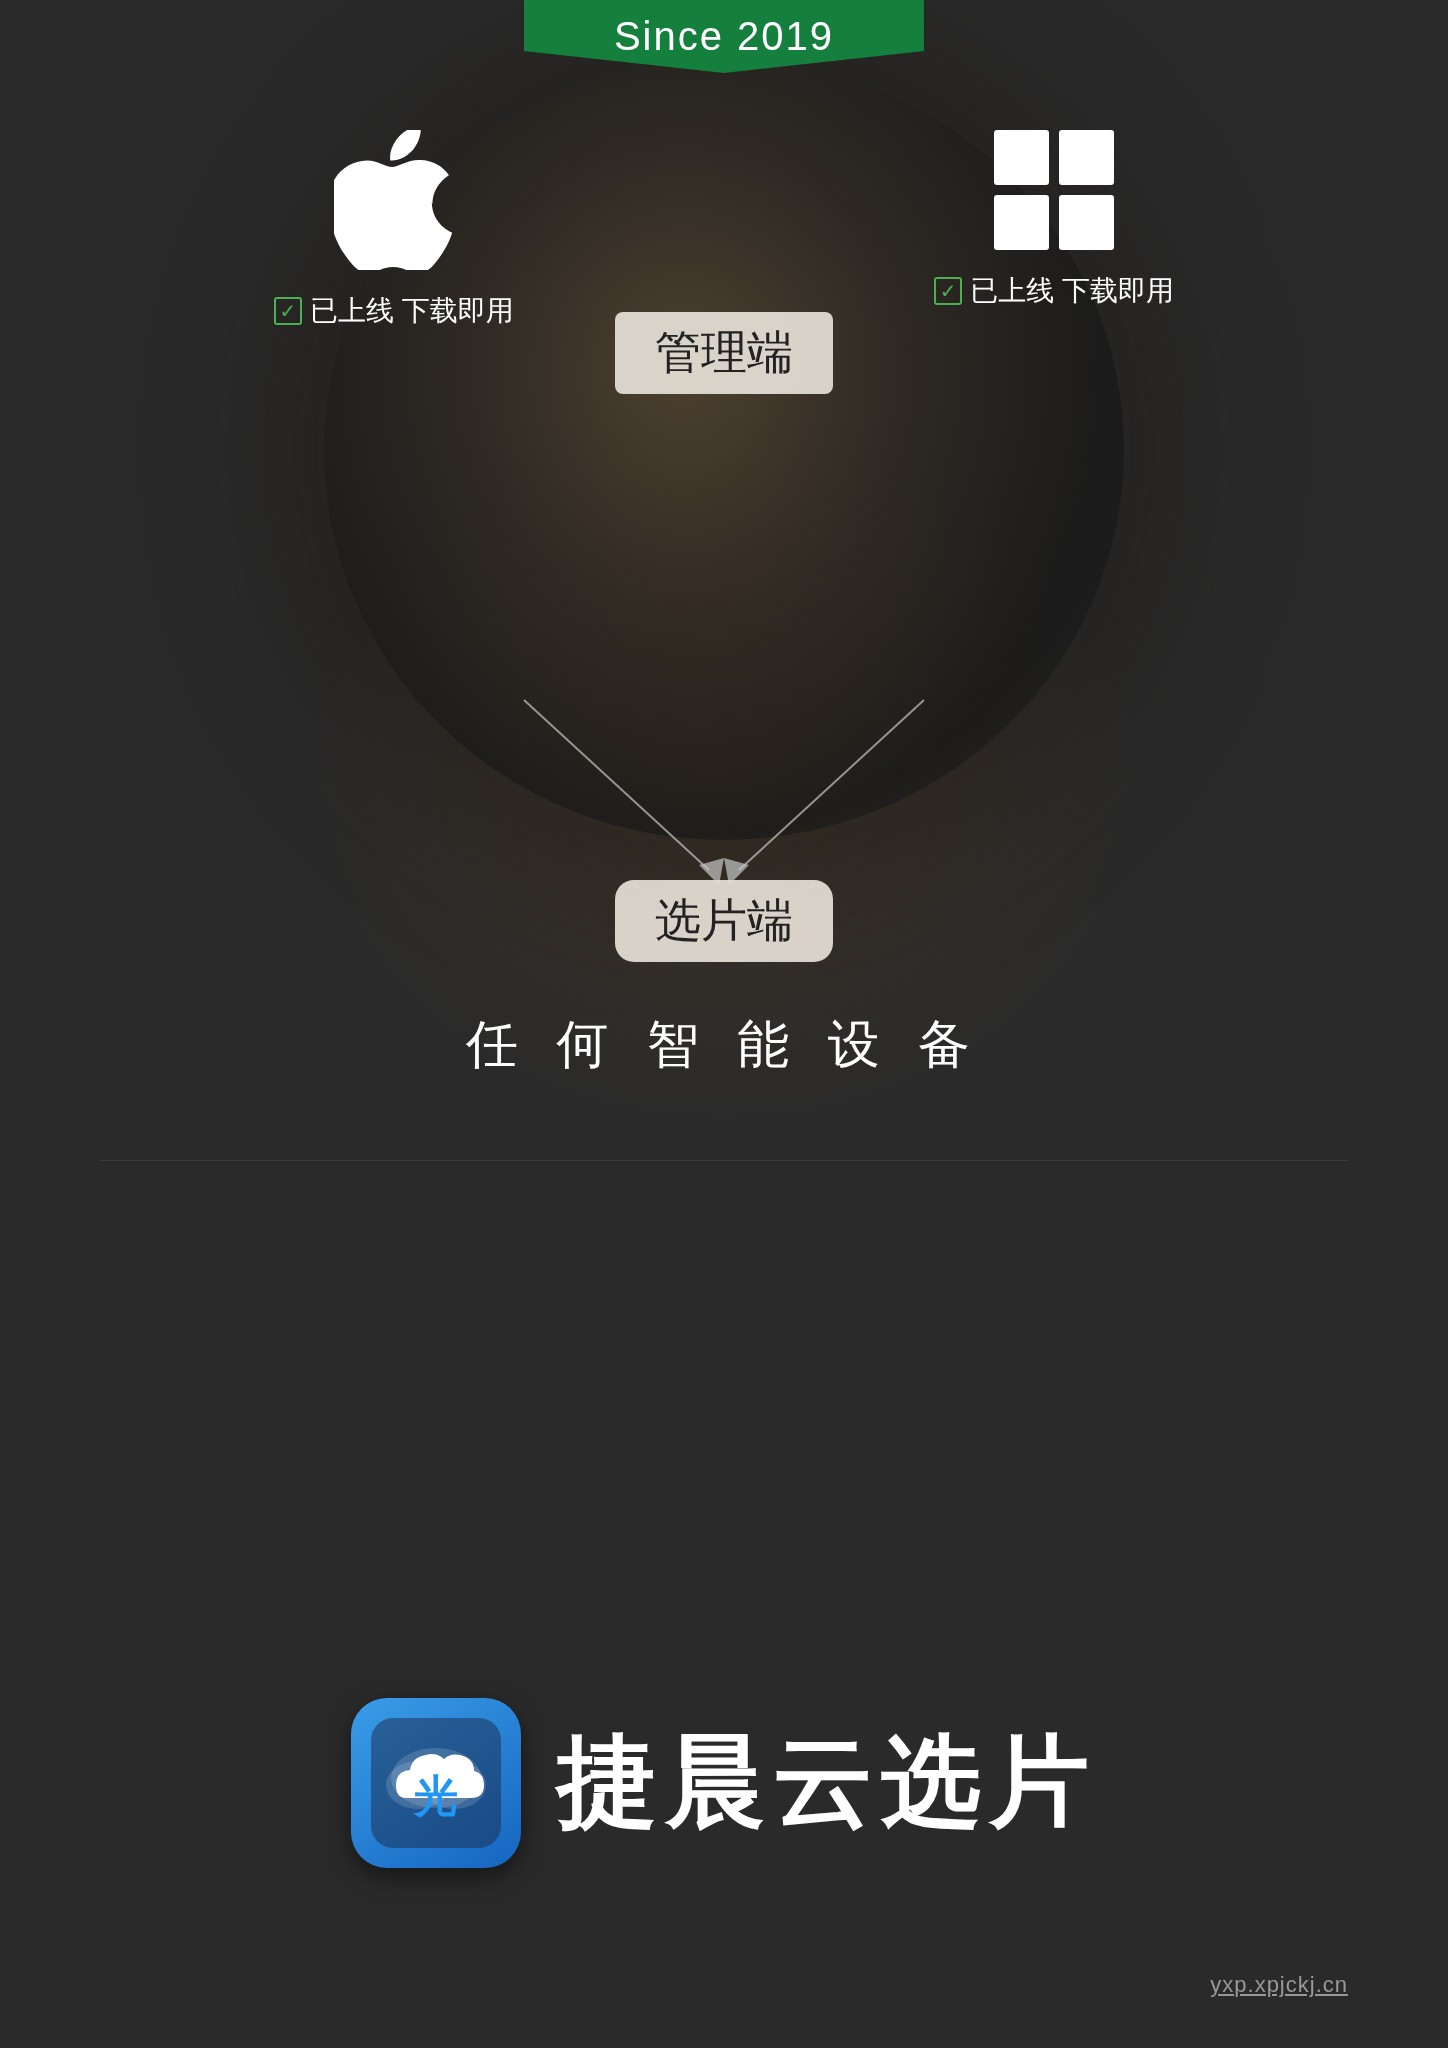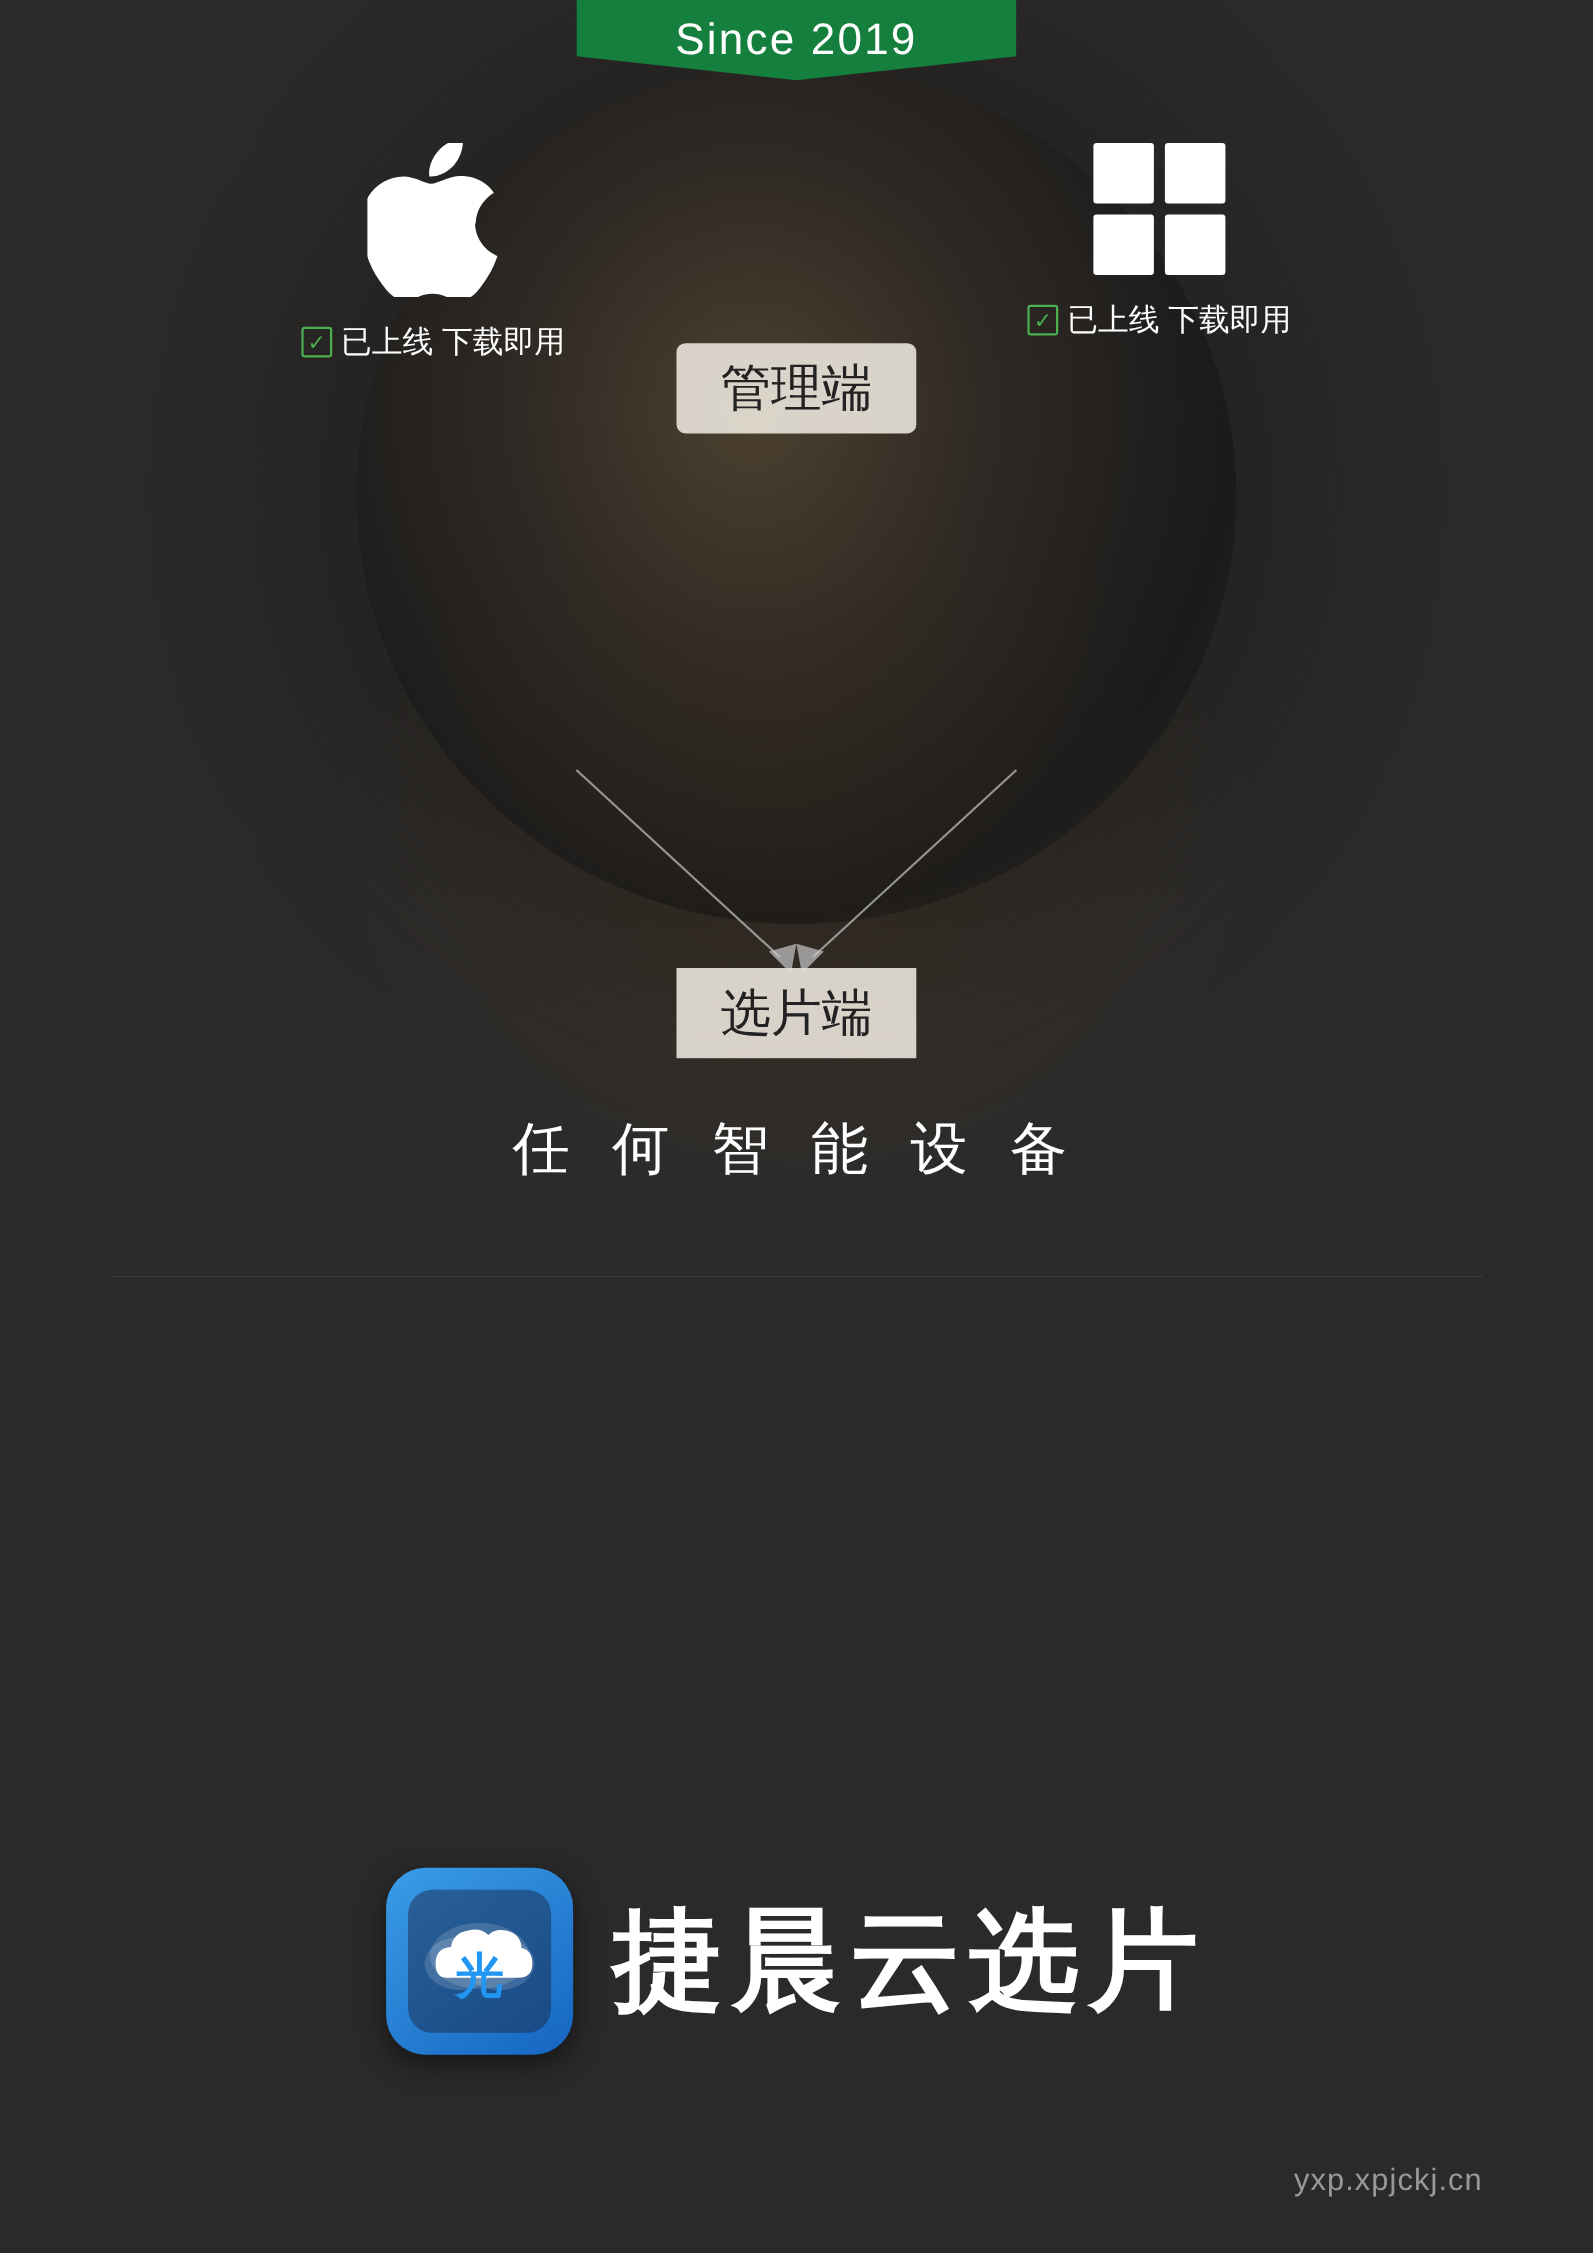--- a/index.html
+++ b/index.html
@@ -164,21 +164,21 @@
     .xuanpianduan-label {
       position: absolute;
       top: 880px;
       left: 50%;
       transform: translateX(-50%);
       background: rgba(230, 225, 215, 0.92);
       color: #222;
       font-size: 46px;
       font-weight: 500;
       padding: 10px 40px;
-      border-radius: 0;
+      border-radius: 19px;
       white-space: nowrap;
       z-index: 5;
     }
 
     
     .smart-device-text {
       position: absolute;
       top: 1010px;
       left: 50%;
       transform: translateX(-50%);
@@ -243,22 +243,23 @@
       letter-spacing: 8px;
       text-align: center;
     }
 
     
     .footer-url {
       position: absolute;
       bottom: 50px;
       right: 100px;
       color: rgba(200, 200, 200, 0.7);
-      font-size: 28px;
+      font-size: 22px;
       letter-spacing: 1px;
+      text-decoration: underline;
     }
 
     
     .divider-line {
       position: absolute;
       top: 1160px;
       left: 100px;
       right: 100px;
       height: 1px;
       background: rgba(255,255,255,0.08);

